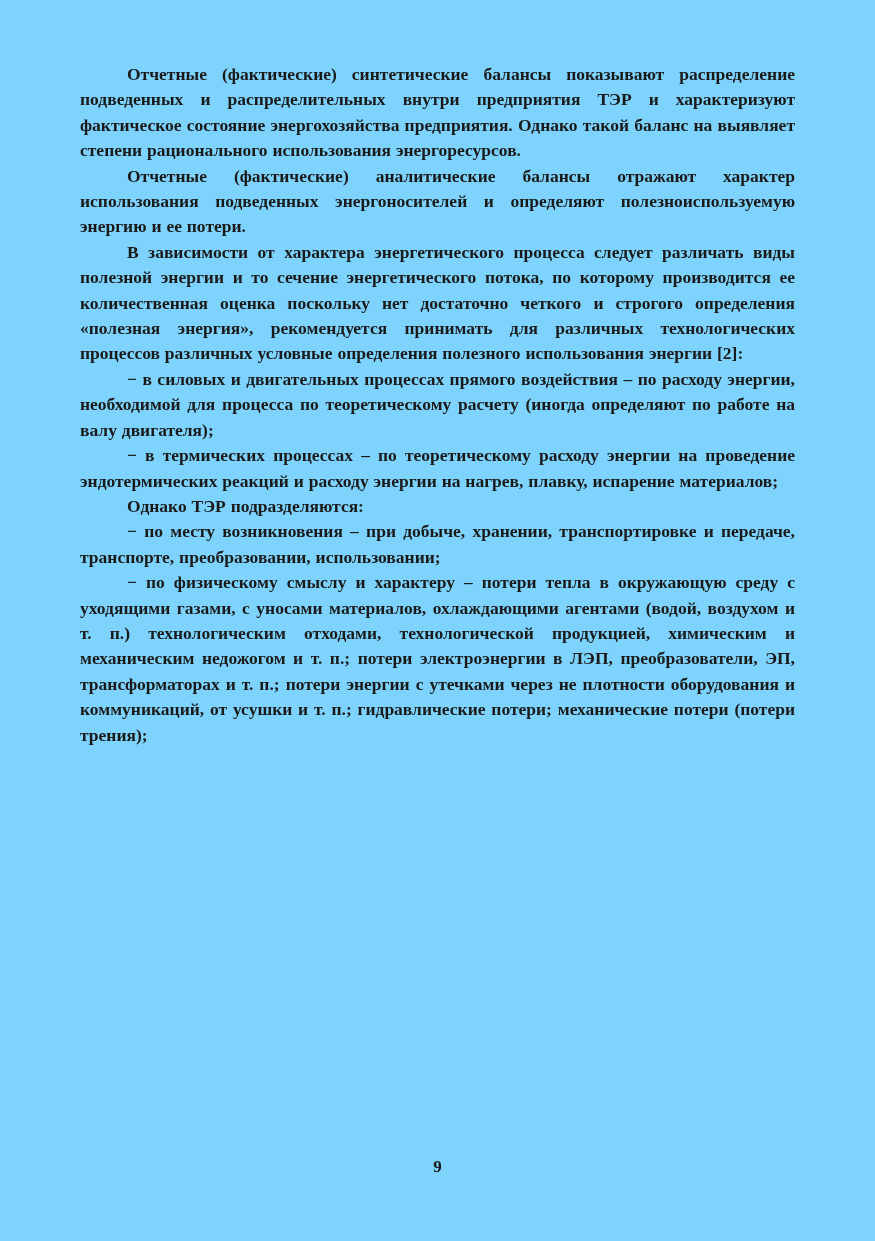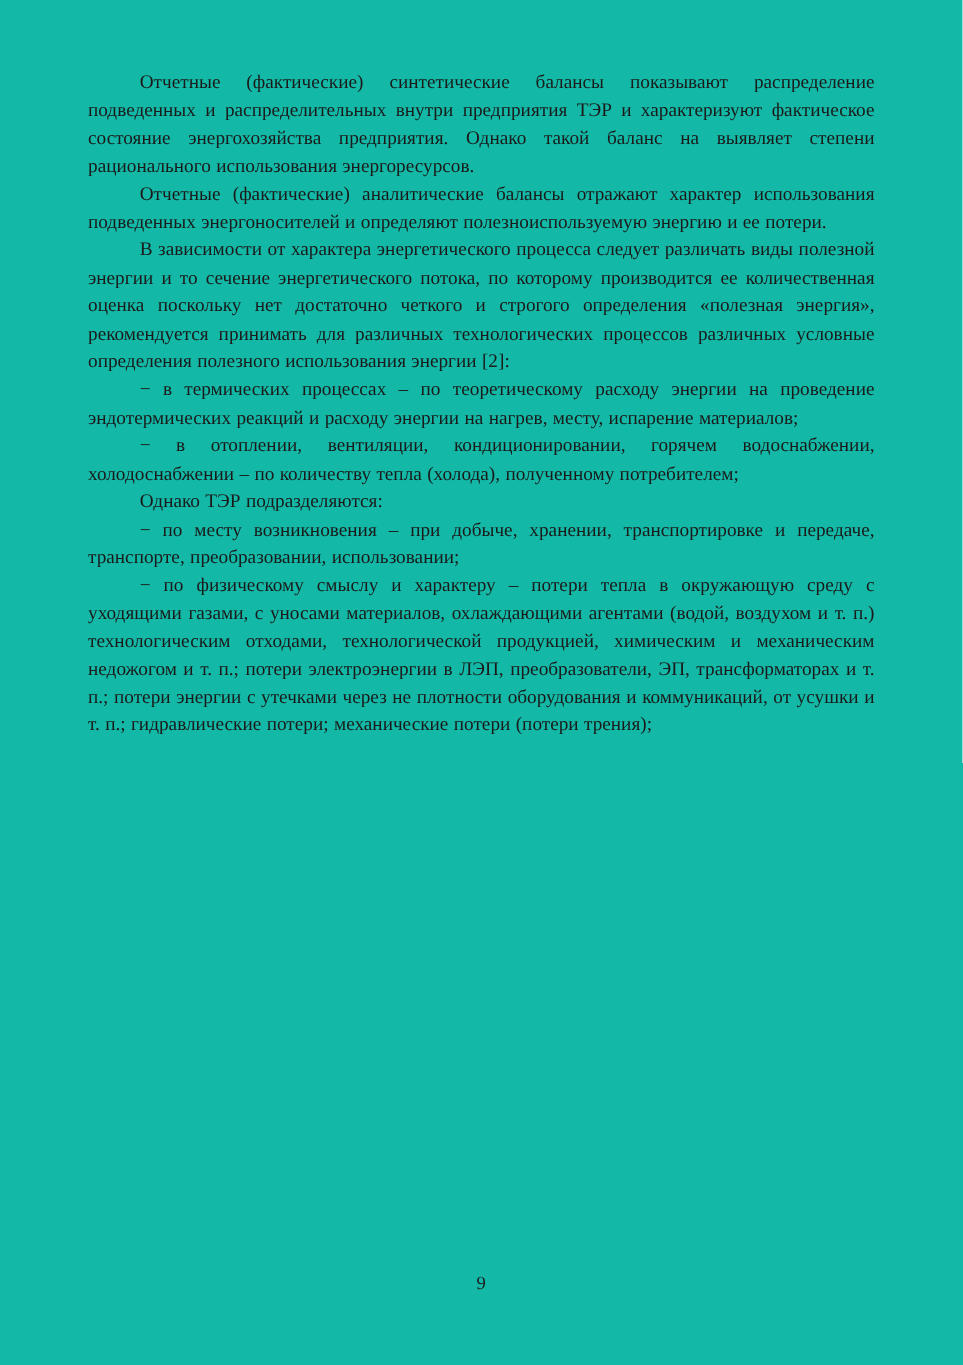--- a/index.html
+++ b/index.html
@@ -5,27 +5,28 @@
   html, body {
     margin: 0;
     padding: 0;
     background: #ffffff;
   }
   .page {
     position: relative;
     width: 875px;
     height: 1241px;
     margin: 0 auto;
-    background: #14b8a6;
+    background: #7dd3fc;
     box-sizing: border-box;
     padding: 62px 80px 0 80px;
     font-family: "Liberation Serif", "DejaVu Serif", serif;
     font-size: 17.5px;
     line-height: 25.4px;
     color: #1a1a1a;
+    font-weight: bold;
   }
   .doc p {
     margin: 0;
     text-align: justify;
     text-indent: 47px;
     word-spacing: 0.5px;
   }
   .page-number {
     position: absolute;
     left: 0;
@@ -37,20 +38,20 @@
   }
 </style>
 </head>
 <body>
 
 <div class="page">
   <div class="doc">
     <p>Отчетные (фактические) синтетические балансы показывают распределение подведенных и распределительных внутри предприятия ТЭР и характеризуют фактическое состояние энергохозяйства предприятия. Однако такой баланс на выявляет степени рационального использования энергоресурсов.</p>
     <p>Отчетные (фактические) аналитические балансы отражают характер использования подведенных энергоносителей и определяют полезноиспользуемую энергию и ее потери.</p>
     <p>В зависимости от характера энергетического процесса следует различать виды полезной энергии и то сечение энергетического потока, по которому производится ее количественная оценка поскольку нет достаточно четкого и строгого определения «полезная энергия», рекомендуется принимать для различных технологических процессов различных условные определения полезного использования энергии [2]:</p>
-    <p>− в термических процессах – по теоретическому расходу энергии на проведение эндотермических реакций и расходу энергии на нагрев, месту, испарение материалов;</p>
-    <p>− в отоплении, вентиляции, кондиционировании, горячем водоснабжении, холодоснабжении – по количеству тепла (холода), полученному потребителем;</p>
+    <p>− в силовых и двигательных процессах прямого воздействия – по расходу энергии, необходимой для процесса по теоретическому расчету (иногда определяют по работе на валу двигателя);</p>
+    <p>− в термических процессах – по теоретическому расходу энергии на проведение эндотермических реакций и расходу энергии на нагрев, плавку, испарение материалов;</p>
     <p>Однако ТЭР подразделяются:</p>
     <p>− по месту возникновения – при добыче, хранении, транспортировке и передаче, транспорте, преобразовании, использовании;</p>
     <p>− по физическому смыслу и характеру – потери тепла в окружающую среду с уходящими газами, с уносами материалов, охлаждающими агентами (водой, воздухом и т. п.) технологическим отходами, технологической продукцией, химическим и механическим недожогом и т. п.; потери электроэнергии в ЛЭП, преобразователи, ЭП, трансформаторах и т. п.; потери энергии с утечками через не плотности оборудования и коммуникаций, от усушки и т. п.; гидравлические потери; механические потери (потери трения);</p>
   </div>
   <div class="page-number">9</div>
 </div>
 
 </body></html>

